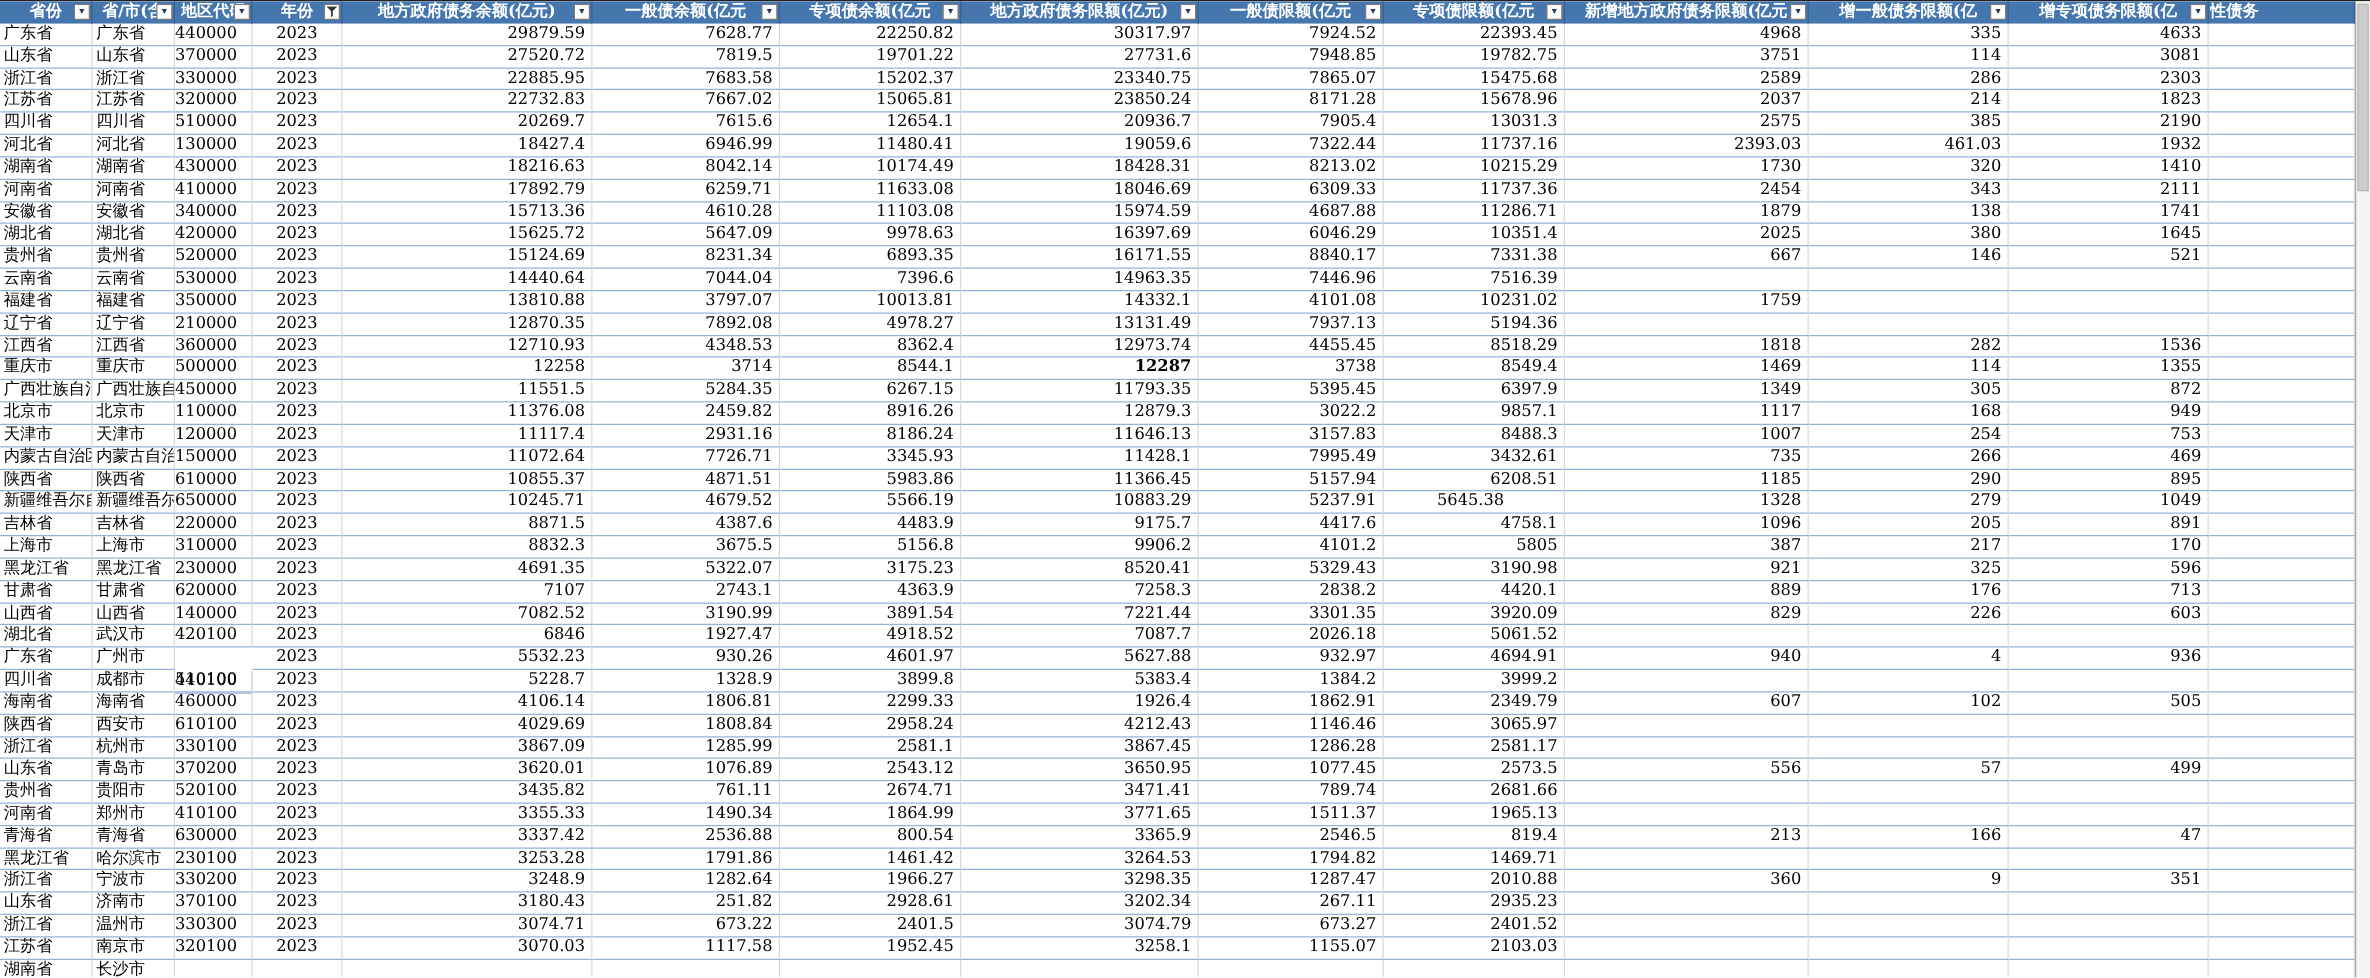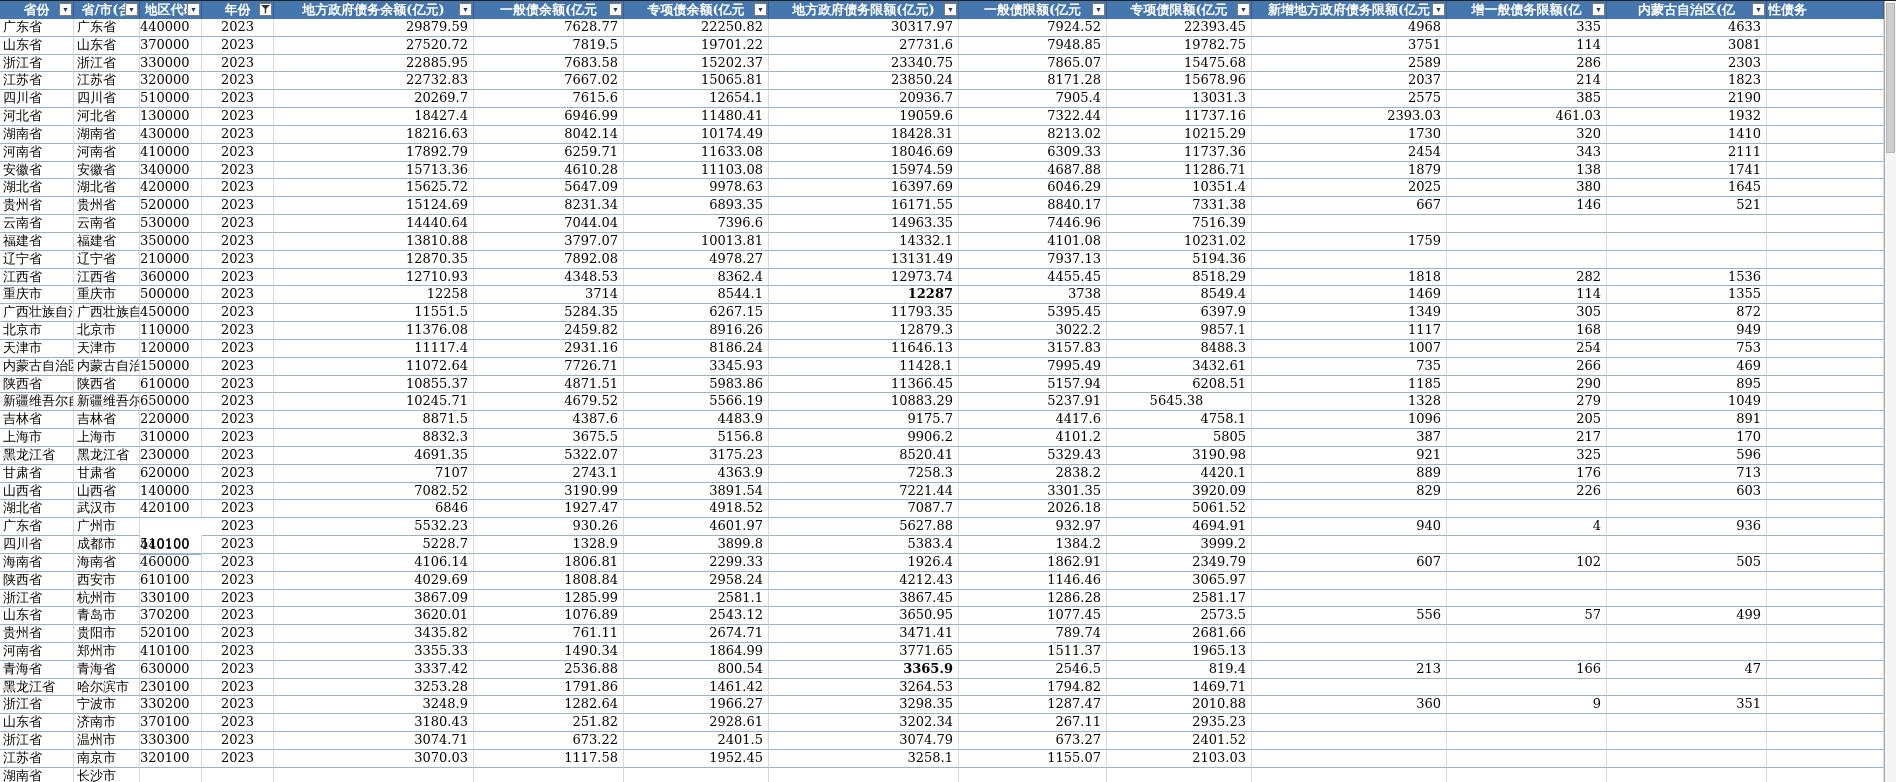--- a/index.html
+++ b/index.html
@@ -69,21 +69,21 @@
         <div class="hcell" style="width: 62px;"><span class="hlabel">地区代码</span><button class="filter-btn">▼</button></div>
         <div class="hcell" style="width: 72px;"><span class="hlabel">年份</span><button class="filter-btn"><span class="funnel"></span></button></div>
         <div class="hcell" style="width: 200px;"><span class="hlabel">地方政府债务余额(亿元)</span><button class="filter-btn">▼</button></div>
         <div class="hcell" style="width: 150px;"><span class="hlabel">一般债余额(亿元</span><button class="filter-btn">▼</button></div>
         <div class="hcell" style="width: 145px;"><span class="hlabel">专项债余额(亿元</span><button class="filter-btn">▼</button></div>
         <div class="hcell" style="width: 190px;"><span class="hlabel">地方政府债务限额(亿元)</span><button class="filter-btn">▼</button></div>
         <div class="hcell" style="width: 148px;"><span class="hlabel">一般债限额(亿元</span><button class="filter-btn">▼</button></div>
         <div class="hcell" style="width: 145px;"><span class="hlabel">专项债限额(亿元</span><button class="filter-btn">▼</button></div>
         <div class="hcell" style="width: 195px;"><span class="hlabel">新增地方政府债务限额(亿元</span><button class="filter-btn">▼</button></div>
         <div class="hcell" style="width: 160px;"><span class="hlabel">增一般债务限额(亿</span><button class="filter-btn">▼</button></div>
-        <div class="hcell" style="width: 160px;"><span class="hlabel">内蒙古自治区(亿</span><button class="filter-btn">▼</button></div>
+        <div class="hcell" style="width: 160px;"><span class="hlabel">增专项债务限额(亿</span><button class="filter-btn">▼</button></div>
         <div class="hcell left-clip" style="width: 117px;"><span class="hlabel">性债务</span></div>
       </div>
     <div id="body-rows">
         <div class="row">
           <div class="cell al" style="width: 74px;">广东省</div>
           <div class="cell al" style="width: 66px;">广东省</div>
           <div class="cell ar-code" style="width: 62px;">440000</div>
           <div class="cell ac" style="width: 72px;">2023</div>
           <div class="cell ar" style="width: 200px;">29879.59</div>
           <div class="cell ar" style="width: 150px;">7628.77</div>
@@ -657,21 +657,21 @@
           <div class="cell al" style="width: 117px;"></div>
         </div>
         <div class="row">
           <div class="cell al" style="width: 74px;">青海省</div>
           <div class="cell al" style="width: 66px;">青海省</div>
           <div class="cell ar-code" style="width: 62px;">630000</div>
           <div class="cell ac" style="width: 72px;">2023</div>
           <div class="cell ar" style="width: 200px;">3337.42</div>
           <div class="cell ar" style="width: 150px;">2536.88</div>
           <div class="cell ar" style="width: 145px;">800.54</div>
-          <div class="cell ar" style="width: 190px; font-weight: bold;">3365.9</div>
+          <div class="cell ar" style="width: 190px;">3365.9</div>
           <div class="cell ar" style="width: 148px;">2546.5</div>
           <div class="cell ar" style="width: 145px;">819.4</div>
           <div class="cell ar" style="width: 195px;">213</div>
           <div class="cell ar" style="width: 160px;">166</div>
           <div class="cell ar" style="width: 160px;">47</div>
           <div class="cell al" style="width: 117px;"></div>
         </div>
         <div class="row">
           <div class="cell al" style="width: 74px;">黑龙江省</div>
           <div class="cell al" style="width: 66px;">哈尔滨市</div>

